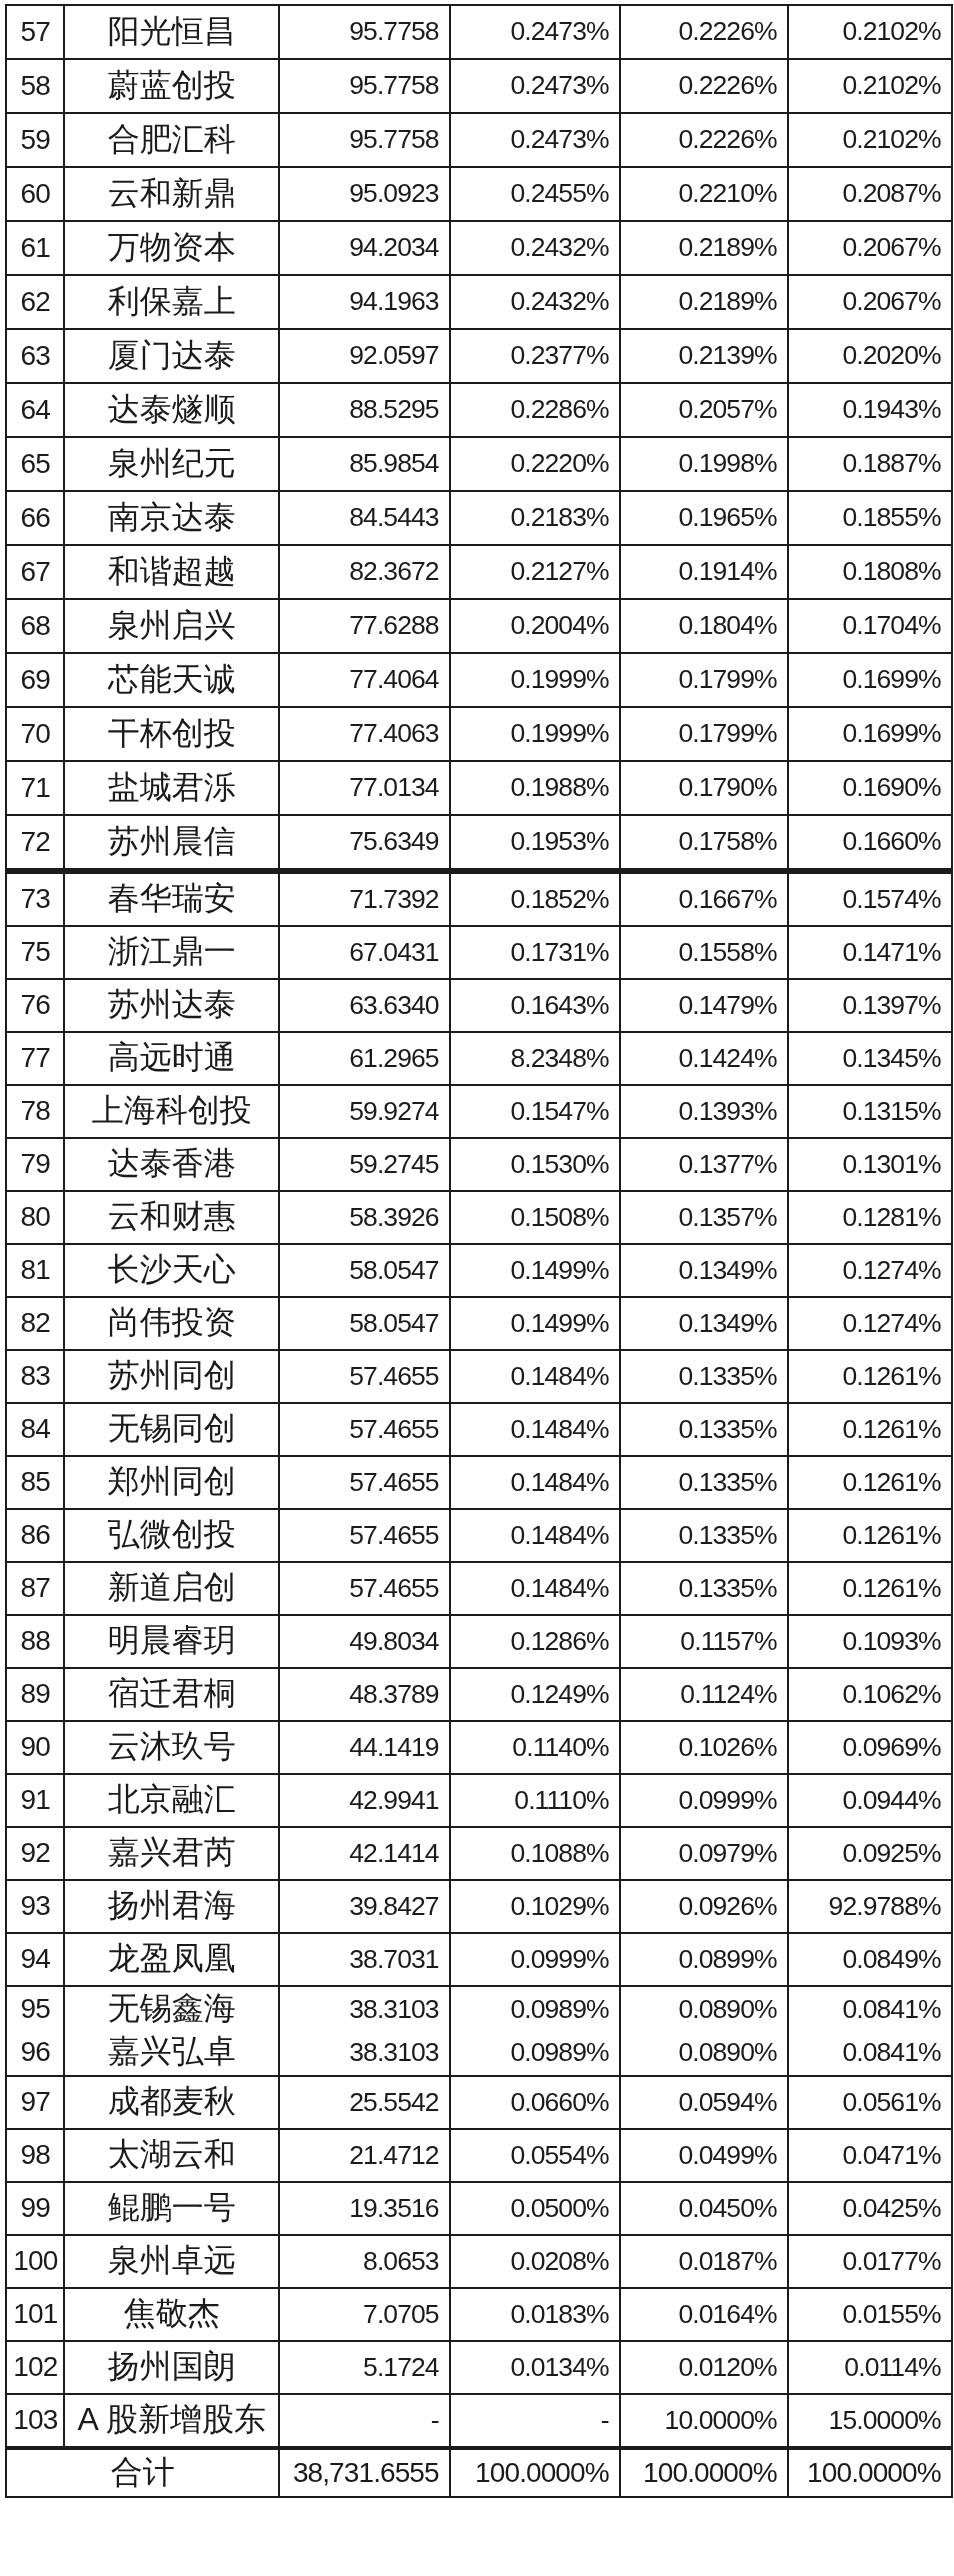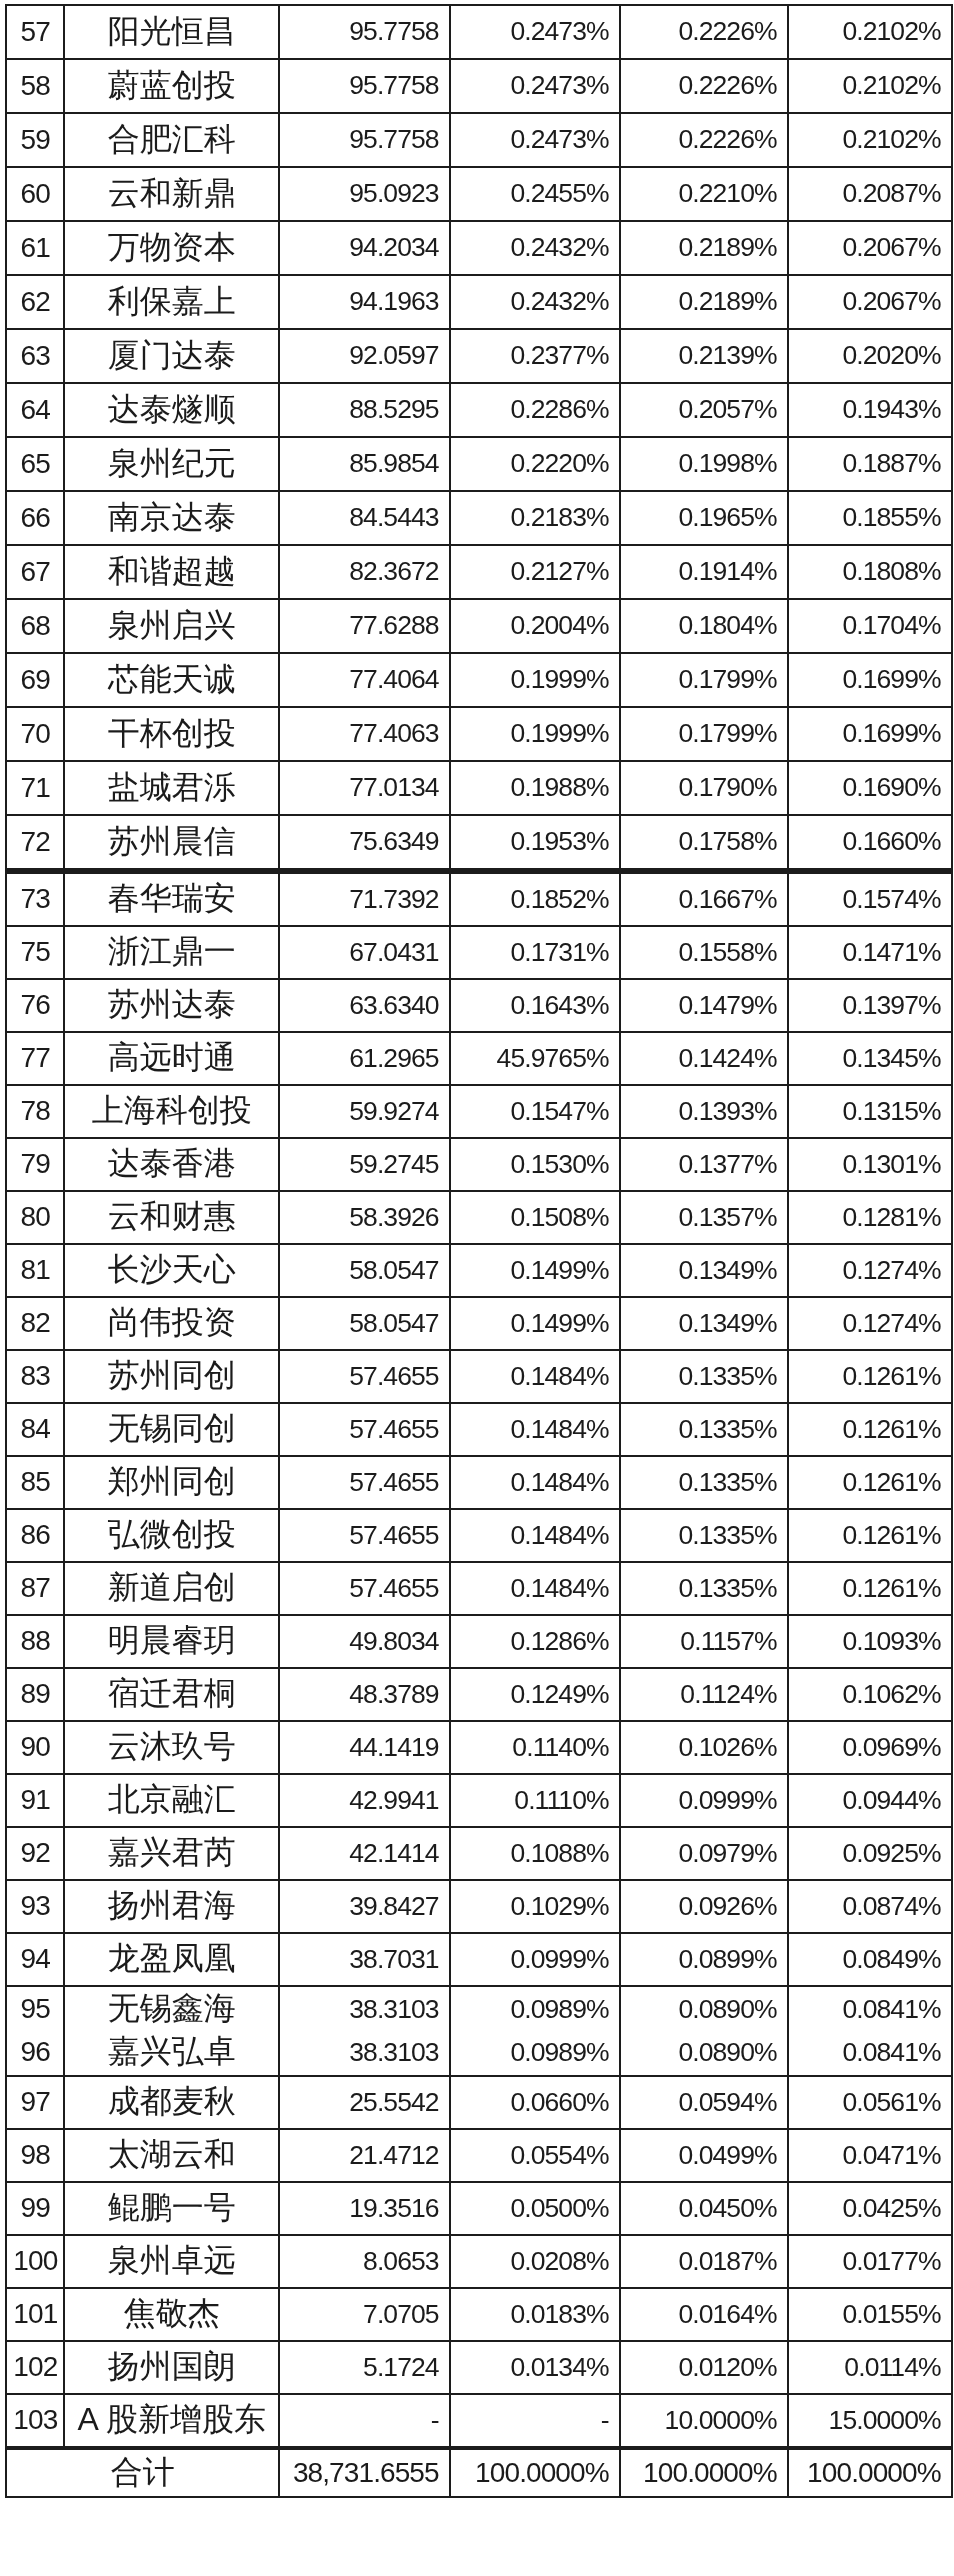--- a/index.html
+++ b/index.html
@@ -206,21 +206,21 @@
           <td class="c-name">苏州达泰</td>
           <td class="c-val">63.6340</td>
           <td class="c-val">0.1643%</td>
           <td class="c-val">0.1479%</td>
           <td class="c-val">0.1397%</td>
         </tr>
         <tr class="std">
           <td class="c-no">77</td>
           <td class="c-name">高远时通</td>
           <td class="c-val">61.2965</td>
-          <td class="c-val">45.9765%</td>
+          <td class="c-val">8.2348%</td>
           <td class="c-val">0.1424%</td>
           <td class="c-val">0.1345%</td>
         </tr>
         <tr class="std">
           <td class="c-no">78</td>
           <td class="c-name">上海科创投</td>
           <td class="c-val">59.9274</td>
           <td class="c-val">0.1547%</td>
           <td class="c-val">0.1393%</td>
           <td class="c-val">0.1315%</td>
@@ -336,21 +336,21 @@
           <td class="c-val">0.1088%</td>
           <td class="c-val">0.0979%</td>
           <td class="c-val">0.0925%</td>
         </tr>
         <tr class="std">
           <td class="c-no">93</td>
           <td class="c-name">扬州君海</td>
           <td class="c-val">39.8427</td>
           <td class="c-val">0.1029%</td>
           <td class="c-val">0.0926%</td>
-          <td class="c-val">0.0874%</td>
+          <td class="c-val">92.9788%</td>
         </tr>
         <tr class="std">
           <td class="c-no">94</td>
           <td class="c-name">龙盈凤凰</td>
           <td class="c-val">38.7031</td>
           <td class="c-val">0.0999%</td>
           <td class="c-val">0.0899%</td>
           <td class="c-val">0.0849%</td>
         </tr>
         <tr class="std dblrow">

